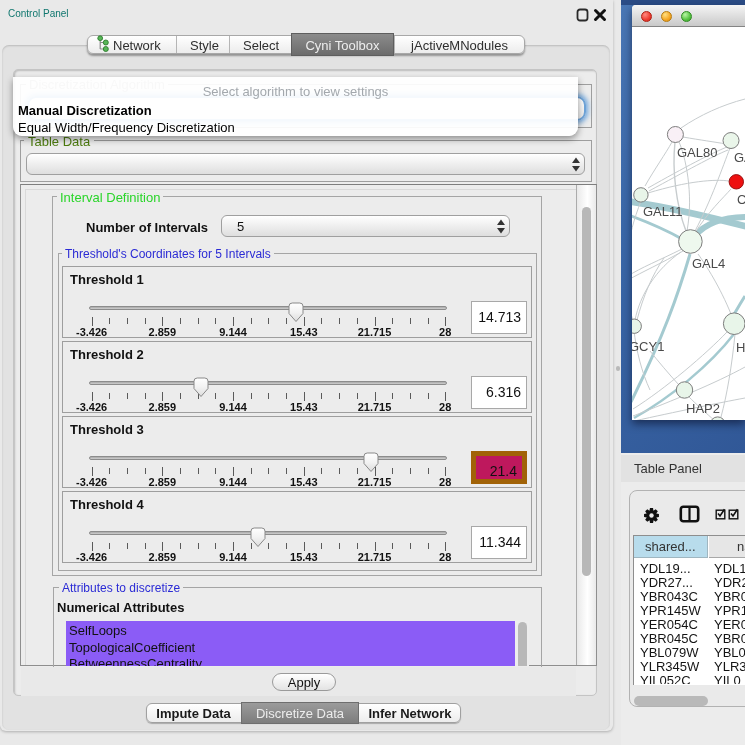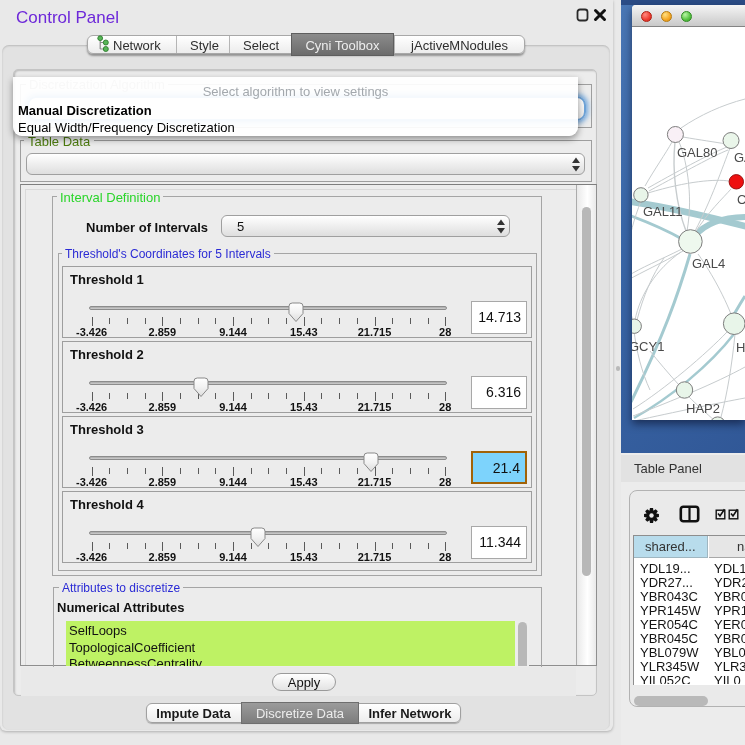--- a/index.html
+++ b/index.html
@@ -8,21 +8,21 @@
 .abs { position:absolute; }
 .grp { position:absolute; border:1px solid #9e9e9e; }
 .bold { font-weight:bold; }
 </style>
 </head>
 <body>
 <div id="app">
 
   <div class="abs" id="cpwin" style="left:0;top:0;width:613px;height:731px;background:#e9e9e9;border-radius:0 0 6px 6px;box-shadow:0 1px 3px rgba(0,0,0,0.25);"></div>
 
-  <div class="abs" style="left:16px;top:8px;font-size:17px;color:#6d28d9;">Control Panel</div>
+  <div class="abs" style="left:8px;top:8px;font-size:10px;color:#0f766e;">Control Panel</div>
   <svg class="abs" style="left:575px;top:7px;" width="34" height="16" viewBox="0 0 34 16">
     <rect x="2.5" y="2.5" width="10" height="11" rx="2.5" fill="none" stroke="#2a2a2a" stroke-width="1.8"></rect>
     <path d="M20.5 3.5 L29.5 12.5 M29.5 3.5 L20.5 12.5" stroke="#111" stroke-width="3" stroke-linecap="round"></path>
   </svg>
 
   <div class="abs" style="left:2px;top:45px;width:608px;height:685px;background:#e2e2e2;border-radius:7px;box-shadow:inset 0 1px 2px rgba(0,0,0,0.18);"></div>
 
   <div class="abs" style="left:13px;top:69px;width:584px;height:627px;background:#ececec;border-radius:5px;border:1px solid #c4c4c4;box-shadow:inset 1px 1px 2px rgba(0,0,0,0.22);"></div>
 
   <div class="abs" id="toptabs" style="left:87px;top:35px;width:438px;height:19px;background:linear-gradient(#ffffff,#ececec);border:1px solid #a8a8a8;border-radius:6px;box-shadow:0 2px 2px rgba(0,0,0,0.35);"></div>
@@ -194,21 +194,21 @@
         <svg style="position:absolute;left:299.9px;top:35px;" width="16" height="21" viewBox="0 0 16 21">
           <defs>
             <linearGradient id="thg2" x1="0" y1="0" x2="0" y2="1">
               <stop offset="0" stop-color="#ffffff"></stop>
               <stop offset="0.5" stop-color="#f2f2f2"></stop>
               <stop offset="1" stop-color="#dcdcdc"></stop>
             </linearGradient>
           </defs>
           <path d="M1 4.2 Q1 1 4.2 1 L11.8 1 Q15 1 15 4.2 L15 11.5 L8 19.5 L1 11.5 Z" fill="url(#thg2)" stroke="#898989" stroke-width="1"></path>
         </svg>
-        <div style="position:absolute;left:408px;top:34px;width:56px;height:33px;background:#7dd3fc;border:2px solid #a16207;font-size:14px;color:#111;text-align:right;line-height:31px;padding-right:5px;">21.4</div>
+        <div style="position:absolute;left:408px;top:34px;width:56px;height:33px;background:#be185d;border:5px solid #a16207;font-size:14px;color:#111;text-align:right;line-height:31px;padding-right:5px;">21.4</div>
       </div>
       <div class="abs" style="left:62px;top:490.5px;width:470px;height:72px;border:1px solid #9e9e9e;background:#ececec;">
         <div style="position:absolute;left:7px;top:5px;font-size:13px;font-weight:bold;color:#111;">Threshold 4</div>
         <div style="position:absolute;left:26px;top:39px;width:358px;height:4px;background:linear-gradient(#a8a8a8,#cfcfcf);border:1px solid #8c8c8c;border-radius:3px;"></div>
         <div style="position:absolute;left:28.6px;top:50px;width:1px;height:9px;background:#5a5a5a;"></div>
         <div style="position:absolute;left:46.3px;top:51.5px;width:1px;height:6px;background:#5a5a5a;"></div>
         <div style="position:absolute;left:64.0px;top:51.5px;width:1px;height:6px;background:#5a5a5a;"></div>
         <div style="position:absolute;left:81.6px;top:51.5px;width:1px;height:6px;background:#5a5a5a;"></div>
         <div style="position:absolute;left:99.3px;top:50px;width:1px;height:9px;background:#5a5a5a;"></div>
         <div style="position:absolute;left:117.0px;top:51.5px;width:1px;height:6px;background:#5a5a5a;"></div>
@@ -243,21 +243,21 @@
           </defs>
           <path d="M1 4.2 Q1 1 4.2 1 L11.8 1 Q15 1 15 4.2 L15 11.5 L8 19.5 L1 11.5 Z" fill="url(#thg3)" stroke="#898989" stroke-width="1"></path>
         </svg>
         <div style="position:absolute;left:408px;top:34px;width:56px;height:33px;background:#fff;border:1px solid #a8a8a8;font-size:14px;color:#111;text-align:right;line-height:31px;padding-right:5px;">11.344</div>
       </div>
     </div>
 
   <div class="grp" style="left:53px;top:587px;width:489px;height:90px;border-color:#a5a5a5;"></div>
   <div class="abs" style="left:59px;top:581px;font-size:12px;color:#2b2bd5;background:#ececec;padding:0 3px;">Attributes to discretize</div>
   <div class="abs bold" style="left:57px;top:600px;font-size:13px;color:#111;">Numerical Attributes</div>
-  <div class="abs" style="left:66px;top:621px;width:463px;height:45px;background:#bef264;overflow:hidden;">
+  <div class="abs" style="left:66px;top:621px;width:463px;height:45px;background:#8b5cf6;overflow:hidden;">
     <div style="padding:2px 0 0 3px;font-size:13px;color:#111;line-height:16.5px;">SelfLoops<br>TopologicalCoefficient<br>BetweennessCentrality</div>
   </div>
   <div class="abs" style="left:515px;top:621px;width:14px;height:45px;background:#ededed;"></div>
   <div class="abs" style="left:518px;top:622px;width:9px;height:44px;background:#b8b8b8;border-radius:5px 5px 0 0;"></div>
 
   <div class="abs" style="left:21px;top:667px;width:555px;height:29px;background:#e9e9e9;"></div>
 
   <div class="abs" style="left:272px;top:673px;width:64px;height:18px;background:linear-gradient(#ffffff,#e3e3e3);border:1px solid #9a9a9a;border-radius:9px;text-align:center;font-size:13px;color:#111;line-height:17px;">Apply</div>
 
   <div class="abs" style="left:146px;top:703px;width:315px;height:20px;background:linear-gradient(#ffffff,#ececec);border:1px solid #a0a0a0;border-radius:6px;box-shadow:0 1px 1px rgba(0,0,0,0.25);"></div>

